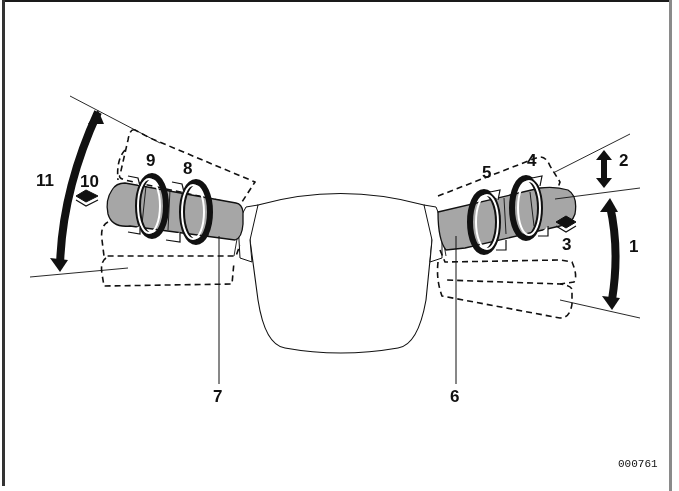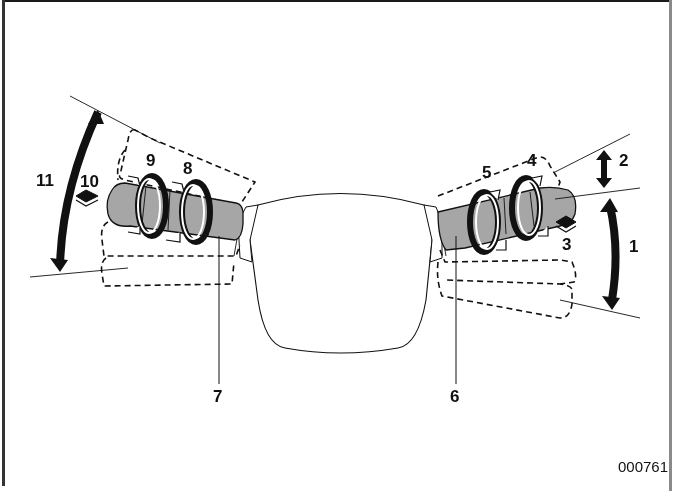--- a/index.html
+++ b/index.html
@@ -3,21 +3,21 @@
 <meta charset="utf-8">
 <style>
   html, body { margin: 0; padding: 0; background: #ffffff; }
   body { width: 679px; height: 491px; position: relative; overflow: hidden; font-family: "Liberation Sans", sans-serif; }
   .frame { position: absolute; left: 0; top: 0; width: 679px; height: 491px; }
   .border-top { position: absolute; left: 2px; top: 0; width: 669px; height: 2px; background: #1a1a1a; }
   .border-left { position: absolute; left: 2px; top: 0; width: 3px; height: 486px; background: #333333; }
   .border-right { position: absolute; left: 669px; top: 0; width: 3px; height: 491px; background: #8a8a8a; }
   svg.diagram { position: absolute; left: 0; top: 0; }
   .callout { font-family: "Liberation Sans", sans-serif; font-weight: bold; font-size: 17px; fill: #111; }
-  .figid { position: absolute; left: 618px; top: 458px; font-size: 15px; color: #111; font-family: Liberation Sans, sans-serif; }
+  .figid { position: absolute; left: 618px; top: 458px; font-size: 11px; color: #111; font-family: Liberation Mono, monospace; }
 </style>
 </head>
 <body>
 
 <div class="frame">
   <div class="border-top"></div>
   <div class="border-left"></div>
   <div class="border-right"></div>
 </div>
 

